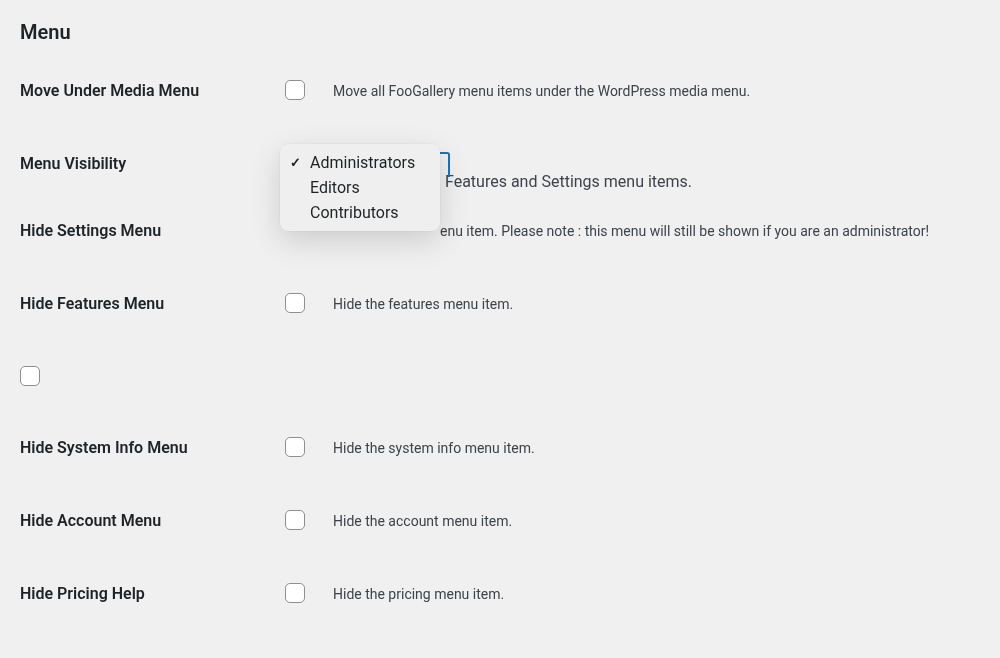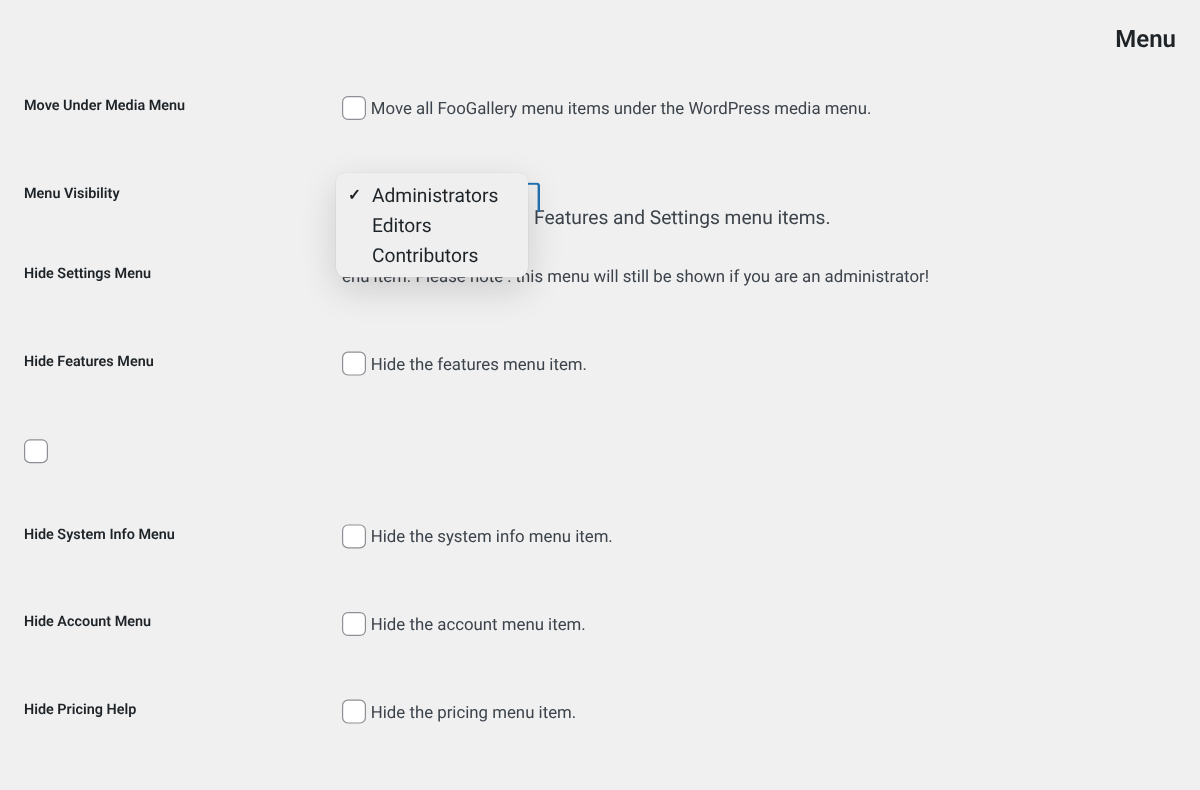--- a/index.html
+++ b/index.html
@@ -13,40 +13,39 @@
       padding: 20px;
       width: 1000px;
       height: 658px;
       color: #1d2327;
     }
     .section-title {
       font-size: 20px;
       font-weight: 600;
       margin-bottom: 35px;
       color: #1d2327;
-      text-align: right;
     }
     .settings-row {
       display: flex;
       align-items: flex-start;
       margin-bottom: 50px;
       position: relative;
     }
     .row-label {
       width: 265px;
-      font-size: 12px;
+      font-size: 16px;
       font-weight: 600;
       color: #1d2327;
       padding-top: 2px;
     }
     .row-content {
       flex: 1;
       display: flex;
       align-items: flex-start;
-      gap: 4px;
+      gap: 28px;
     }
     .checkbox {
       width: 20px;
       height: 20px;
       border: 1.5px solid #8c8f94;
       border-radius: 5px;
       background: #fff;
       flex-shrink: 0;
       cursor: pointer;
       margin-top: 1px;
@@ -105,20 +104,21 @@
     .row-visibility .row-content {
       flex-direction: column;
       gap: 20px;
     }
     .row-visibility .description-below {
       margin-left: 160px;
       font-size: 16px;
       color: #3c434a;
     }
     .settings-text-trail {
+      margin-left: 155px; 
       font-size: 14px;
       color: #3c434a;
     }
   </style>
 </head>
 <body>
 
 <h2 class="section-title">Menu</h2>
 
 <div class="settings-row">

